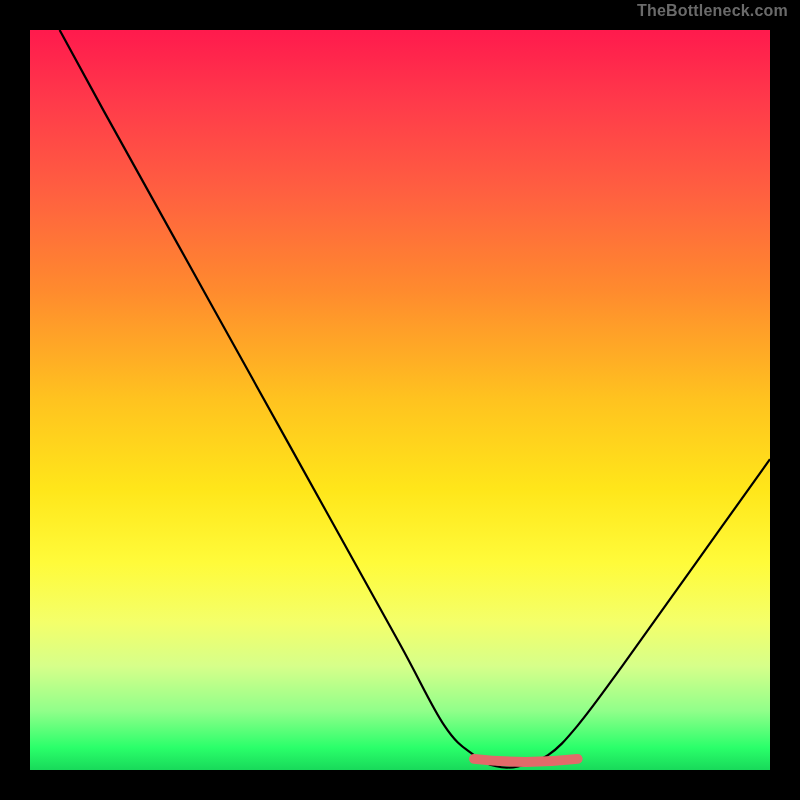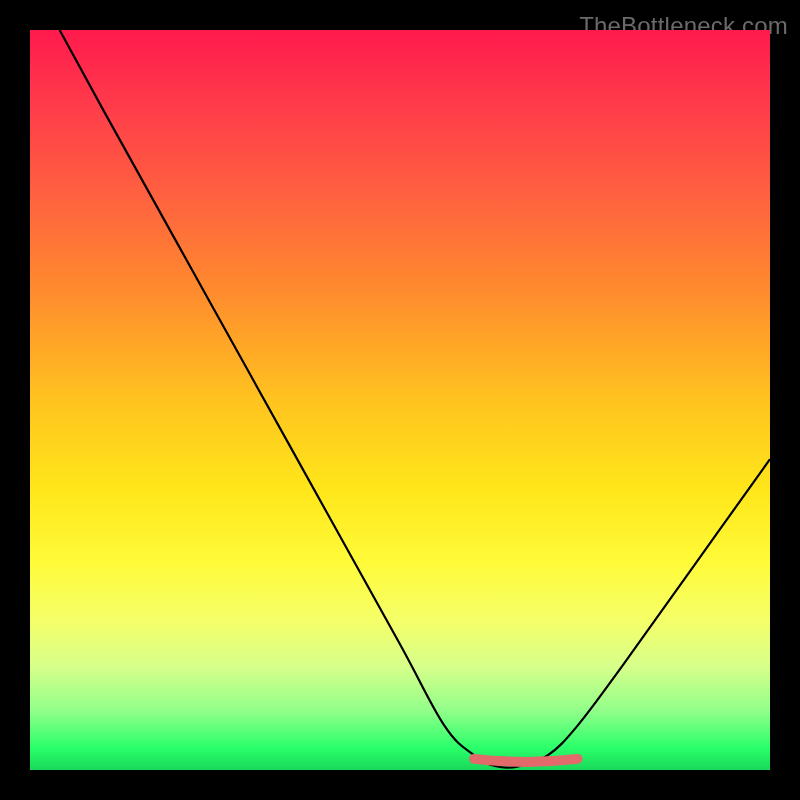--- a/index.html
+++ b/index.html
@@ -34,25 +34,25 @@
       #fffb3a 72%,
       #f4ff6a 80%,
       #d6ff8a 86%,
       #91ff8a 92%,
       #2aff6a 97%,
       #18d95a 100%
     );
   }
   .watermark {
     position: absolute;
-    top: 12px;
+    top: 2px;
     right: 12px;
     font-family: Arial, Helvetica, sans-serif;
-    font-size: 24px;
-    font-weight: normal;
+    font-size: 16px;
+    font-weight: bold;
     color: #6a6a6a;
     letter-spacing: 0.2px;
   }
   svg.curve {
     position: absolute;
     left: 0;
     top: 0;
     width: 740px;
     height: 740px;
     pointer-events: none;

